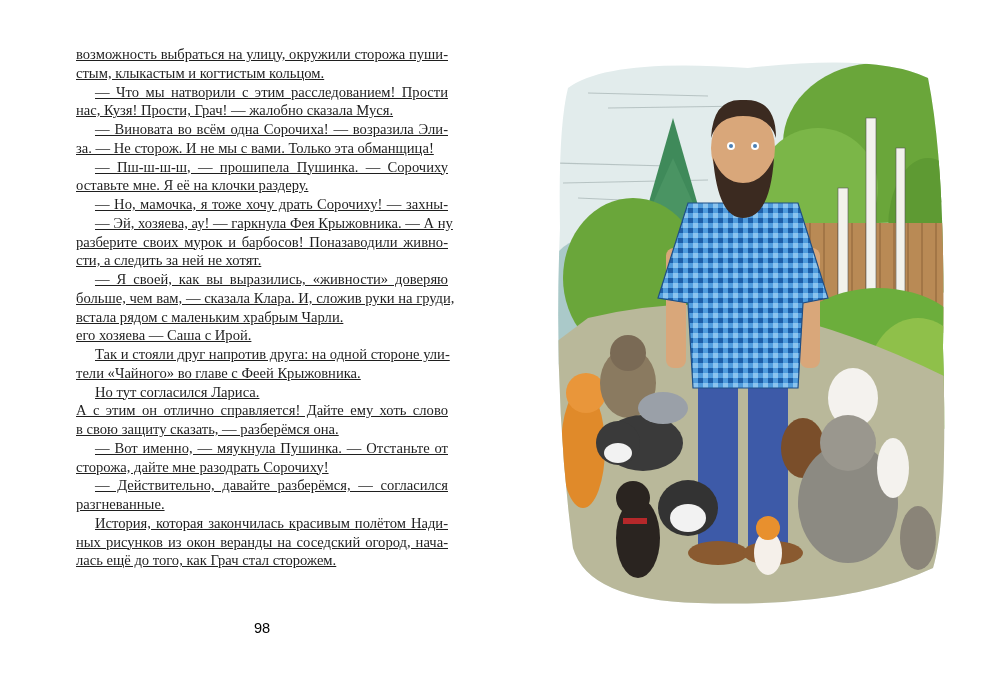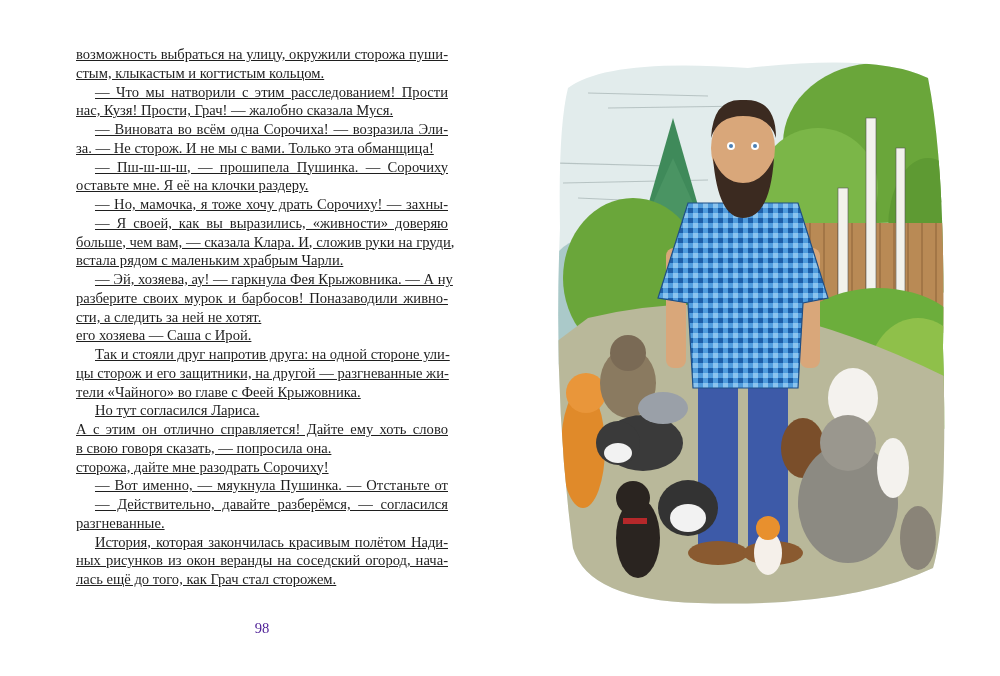--- a/index.html
+++ b/index.html
@@ -10,21 +10,21 @@
       font-size: 14.6px; line-height: 18.75px; color: #1f1f1f;
       text-align: justify; hyphens: manual;
     }
     .para { margin: 0; text-indent: 0; text-decoration: underline; }
     .para.indent { text-indent: 19px; }
     .para.noindent { text-indent: 0; }
     .line { display: block; text-align: justify; text-align-last: justify; white-space: nowrap; overflow: visible; }
     .line.last { text-align-last: left; }
     .page-number {
       position: absolute; left: 240px; top: 620px; width: 44px; text-align: center;
-      font-family: Liberation Serif, serif; font-size: 14.6px; color: #4c1d95;
+      font-family: Liberation Sans, sans-serif; font-size: 14.6px; color: #000000;
     }
     .illustration { position: absolute; left: 548px; top: 48px; width: 400px; height: 570px; }
     .illustration svg { width: 100%; height: 100%; display: block; }
   </style>
 </head>
 <body>
 
 <div class="page-left" id="text-column">
     <p class="para noindent" style="text-indent: 0px;">
       <span class="line">возможность выбраться на улицу, окружили сторожа пуши-</span>
@@ -39,47 +39,46 @@
       <span class="line last">за. — Не сторож. И не мы с вами. Только эта обманщица!</span>
     </p>
     <p class="para indent" style="text-indent: 0px;">
       <span class="line" style="padding-left: 19px;">— Пш-ш-ш-ш, — прошипела Пушинка. — Сорочиху</span>
       <span class="line last">оставьте мне. Я её на клочки раздеру.</span>
     </p>
     <p class="para indent" style="text-indent: 0px;">
       <span class="line" style="padding-left: 19px;">— Но, мамочка, я тоже хочу драть Сорочиху! — захны-</span>
     </p>
     <p class="para indent" style="text-indent: 0px;">
+      <span class="line" style="padding-left: 19px;">— Эй, хозяева, ау! — гаркнула Фея Крыжовника. — А ну</span>
+      <span class="line">разберите своих мурок и барбосов! Поназаводили живно-</span>
+      <span class="line last">сти, а следить за ней не хотят.</span>
+    </p>
+    <p class="para indent" style="text-indent: 0px;">
       <span class="line" style="padding-left: 19px;">— Я своей, как вы выразились, «живности» доверяю</span>
       <span class="line">больше, чем вам, — сказала Клара. И, сложив руки на груди,</span>
       <span class="line last">встала рядом с маленьким храбрым Чарли.</span>
-    </p>
-    <p class="para indent" style="text-indent: 0px;">
-      <span class="line" style="padding-left: 19px;">— Эй, хозяева, ау! — гаркнула Фея Крыжовника. — А ну</span>
-      <span class="line">разберите своих мурок и барбосов! Поназаводили живно-</span>
-      <span class="line last">сти, а следить за ней не хотят.</span>
     </p>
     <p class="para indent" style="text-indent: 0px;">
       <span class="line last">его хозяева — Саша с Ирой.</span>
     </p>
     <p class="para indent" style="text-indent: 0px;">
       <span class="line" style="padding-left: 19px;">Так и стояли друг напротив друга: на одной стороне ули-</span>
-      <span class="line">цы сторож и его защитники, на другой — разгневанные жи-</span>
       <span class="line last">тели «Чайного» во главе с Феей Крыжовника.</span>
     </p>
     <p class="para indent" style="text-indent: 0px;">
       <span class="line last" style="padding-left: 19px;">Но тут согласился Лариса.</span>
     </p>
     <p class="para indent" style="text-indent: 0px;">
       <span class="line">А с этим он отлично справляется! Дайте ему хоть слово</span>
-      <span class="line last">в свою говоря сказать, — попросила она.</span>
+      <span class="line last">в свою защиту сказать, — разберёмся она.</span>
     </p>
     <p class="para indent" style="text-indent: 0px;">
+      <span class="line" style="padding-left: 19px;">— Вот именно, — мяукнула Пушинка. — Отстаньте от</span>
       <span class="line last">сторожа, дайте мне разодрать Сорочиху!</span>
-      <span class="line" style="padding-left: 19px;">— Вот именно, — мяукнула Пушинка. — Отстаньте от</span>
     </p>
     <p class="para indent" style="text-indent: 0px;">
       <span class="line" style="padding-left: 19px;">— Действительно, давайте разберёмся, — согласился</span>
       <span class="line last">разгневанные.</span>
     </p>
     <p class="para indent" style="text-indent: 0px;">
       <span class="line" style="padding-left: 19px;">История, которая закончилась красивым полётом Нади-</span>
       <span class="line">ных рисунков из окон веранды на соседский огород, нача-</span>
       <span class="line last">лась ещё до того, как Грач стал сторожем.</span>
     </p>

